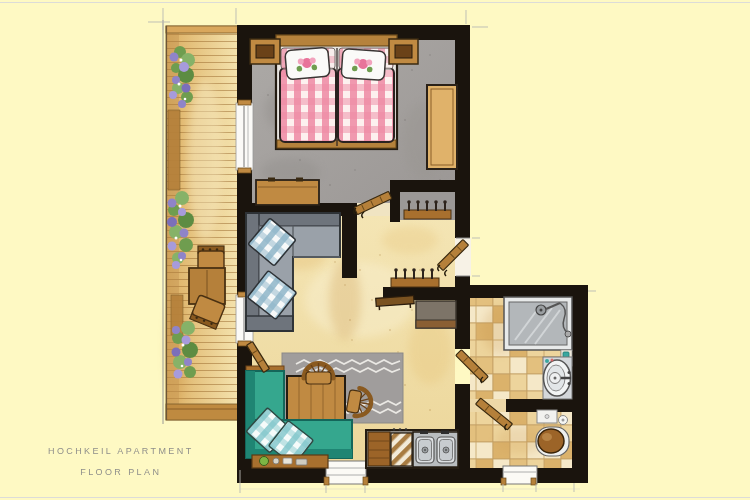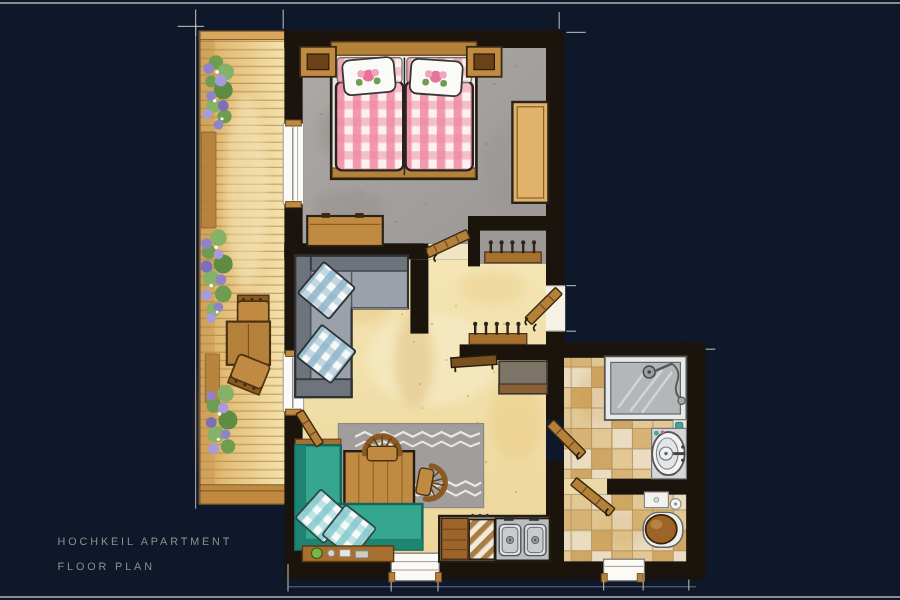--- a/index.html
+++ b/index.html
@@ -1,23 +1,23 @@
 <!DOCTYPE html>
 <html style="--label-gray: #8f8f8b; --wall: #1a140d; --wood: #c08a42; --wood-dark: #9c6428; --wood-light: #e0b26a; --duvet-pink: #ee8aa4; --sofa: #9aa1a9; --sofa-dark: #6e747c; --bench-teal: #35a78e; --bench-teal-dark: #1f8573; --cushion-blue: #8fb6c9; --cushion-teal: #7fc6cb; --rug-gray: #a09d9c; --tile-a: #f5e7c8; --tile-b: #ecd29a; --tile-c: #e2bd7a; --tile-d: #d9ae66; --glass: #b3b7ba; --flower-purple: #8f84c8; --leaf-green: #6f9d4f;"><head>
 <meta charset="utf-8">
 <style>
   html,body{margin:0;padding:0;background:#ffffff;width:750px;height:500px;overflow:hidden;
     font-family:"Liberation Sans","DejaVu Sans",sans-serif;}
-  #page{position:relative;width:750px;height:500px;background:#0f172a;}
+  #page{position:relative;width:750px;height:500px;background:#fef9c3;}
   .rule{position:absolute;left:0;width:750px;height:1px;background:#dcdcd8;}
   #rule-top{top:2px}
   #rule-bottom{top:497px}
   #title-block{position:absolute;left:48px;top:446px;color:var(--label-gray,#8f8f8b);}
   #title-block .l1{font-size:9px;letter-spacing:2.4px;line-height:10px;}
-  #title-block .l2{font-size:9px;letter-spacing:2.4px;line-height:10px;margin-top:11px;}
+  #title-block .l2{font-size:9px;letter-spacing:2.4px;line-height:10px;margin-top:11px;text-align:center;}
   svg{position:absolute;left:0;top:0;}
   .wall{fill:var(--wall,#1a140d);}
   .wood{fill:var(--wood,#c08a42);}
   .woodD{fill:var(--wood-dark,#9c6428);}
   .woodL{fill:var(--wood-light,#e0b26a);}
   .ta{fill:var(--tile-a,#f5e7c8);} .tb{fill:var(--tile-b,#ecd29a);}
   .tc{fill:var(--tile-c,#e2bd7a);} .td{fill:var(--tile-d,#d9ae66);}
   .tick{stroke:#b9b9b4;stroke-width:1;}
 </style>
 </head>

